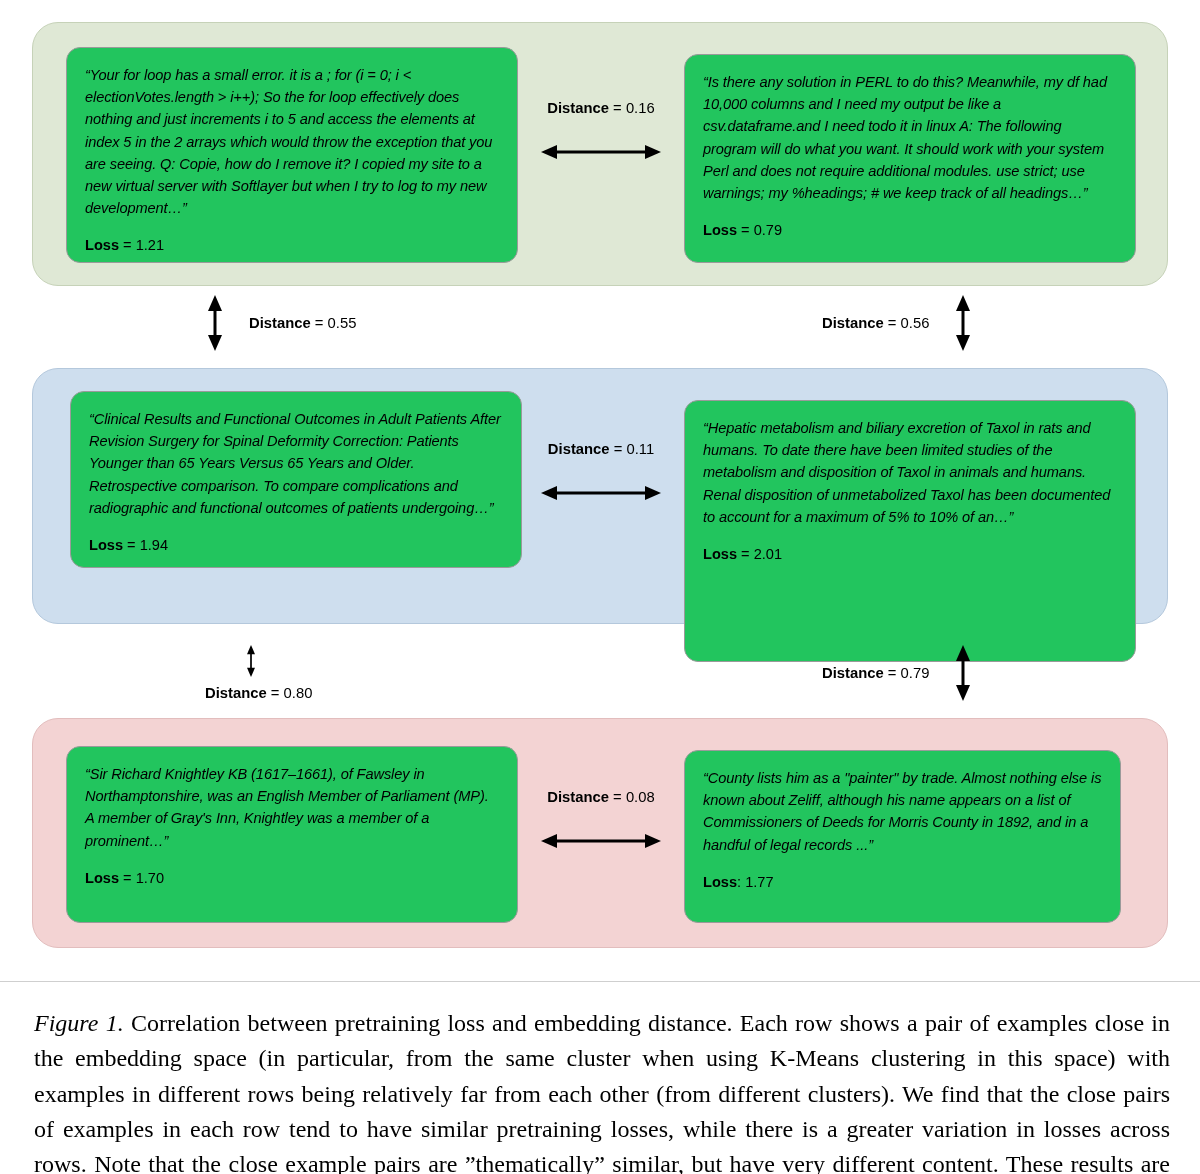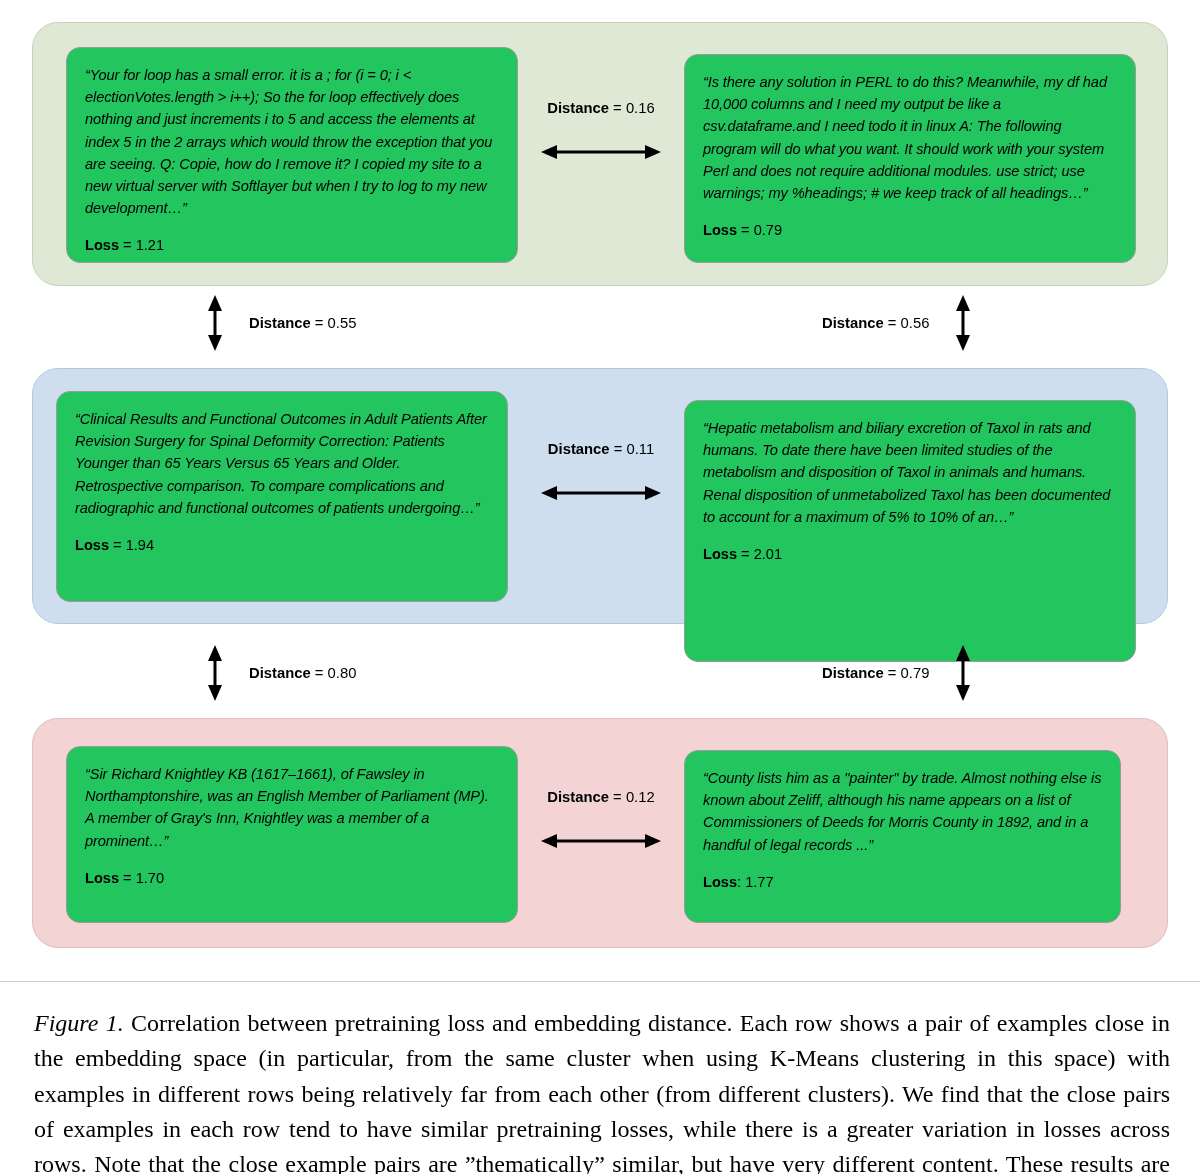--- a/index.html
+++ b/index.html
@@ -69,21 +69,21 @@
     color: #000;
   }
   .card-loss .loss-key {
     font-weight: bold;
   }
 
   
   .card-r1c1 { left: 66px;  top: 47px;  width: 452px; height: 216px; }
   .card-r1c2 { left: 684px; top: 54px;  width: 452px; height: 209px; }
   
-  .card-r2c1 { left: 56px;  top: 391px; width: 452px; height: 211px; }
+  .card-r2c1 { left: 70px;  top: 391px; width: 452px; height: 177px; }
   .card-r2c2 { left: 684px; top: 400px; width: 452px; height: 262px; }
   
   .card-r3c1 { left: 66px;  top: 746px; width: 452px; height: 177px; }
   .card-r3c2 { left: 684px; top: 750px; width: 437px; height: 173px; }
 
   
   .h-dist {
     position: absolute;
     width: 166px;
     text-align: center;
@@ -113,21 +113,21 @@
   }
   .v-dist .dist-label {
     font-size: 14.8px;
     white-space: nowrap;
   }
   .v-dist.left-arrow .v-arrow { margin-right: 16px; }
   .v-dist.right-arrow .v-arrow { margin-left: 16px; }
 
   .v-dist-tl { left: 205px;  top: 295px; }
   .v-dist-tr { left: 822px;  top: 295px; }
-  .v-dist-bl { left: 205px;  top: 645px; }
+  .v-dist-bl { left: 205px;  top: 645px; flex-direction: column; }
   .v-dist-br { left: 822px;  top: 645px; }
 
   
   .divider {
     position: absolute;
     left: 0; top: 981px;
     width: 1200px;
     height: 1px;
     background: #cfcfcf;
   }
@@ -236,21 +236,21 @@
     <p class="card-text">“Sir Richard Knightley KB (1617–1661), of Fawsley in Northamptonshire, was an English Member of Parliament (MP). A member of Gray's Inn, Knightley was a member of a prominent…”</p>
     <div class="card-loss"><span class="loss-key">Loss</span><span> = </span><span>1.70</span></div>
   </div>
 
   <div class="card card-r3c2">
     <p class="card-text">“County lists him as a "painter" by trade. Almost nothing else is known about Zeliff, although his name appears on a list of Commissioners of Deeds for Morris County in 1892, and in a handful of legal records ...”</p>
     <div class="card-loss"><span class="loss-key">Loss</span><span>: </span><span>1.77</span></div>
   </div>
 
   <div class="h-dist h-dist-3">
-    <div class="dist-label"><span class="dist-key">Distance</span><span> = </span><span>0.12</span></div>
+    <div class="dist-label"><span class="dist-key">Distance</span><span> = </span><span>0.08</span></div>
     <svg class="h-arrow" width="120" height="20" viewBox="0 0 120 20">
       <line x1="12" y1="10" x2="108" y2="10" stroke="#000" stroke-width="3"></line>
       <polygon points="0,10 16,3 16,17" fill="#000"></polygon>
       <polygon points="120,10 104,3 104,17" fill="#000"></polygon>
     </svg>
   </div>
 
   <div class="divider"></div>
   <div class="caption"><span class="fig-label">Figure 1.</span><span> Correlation between pretraining loss and embedding distance. Each row shows a pair of examples close in the embedding space (in particular, from the same cluster when using K-Means clustering in this space) with examples in different rows being relatively far from each other (from different clusters). We find that the close pairs of examples in each row tend to have similar pretraining losses, while there is a greater variation in losses across rows. Note that the close example pairs are ”thematically” similar, but have very different content. These results are from using the average embeddings from the final layer of a small decoder-only language model.</span></div>
 

